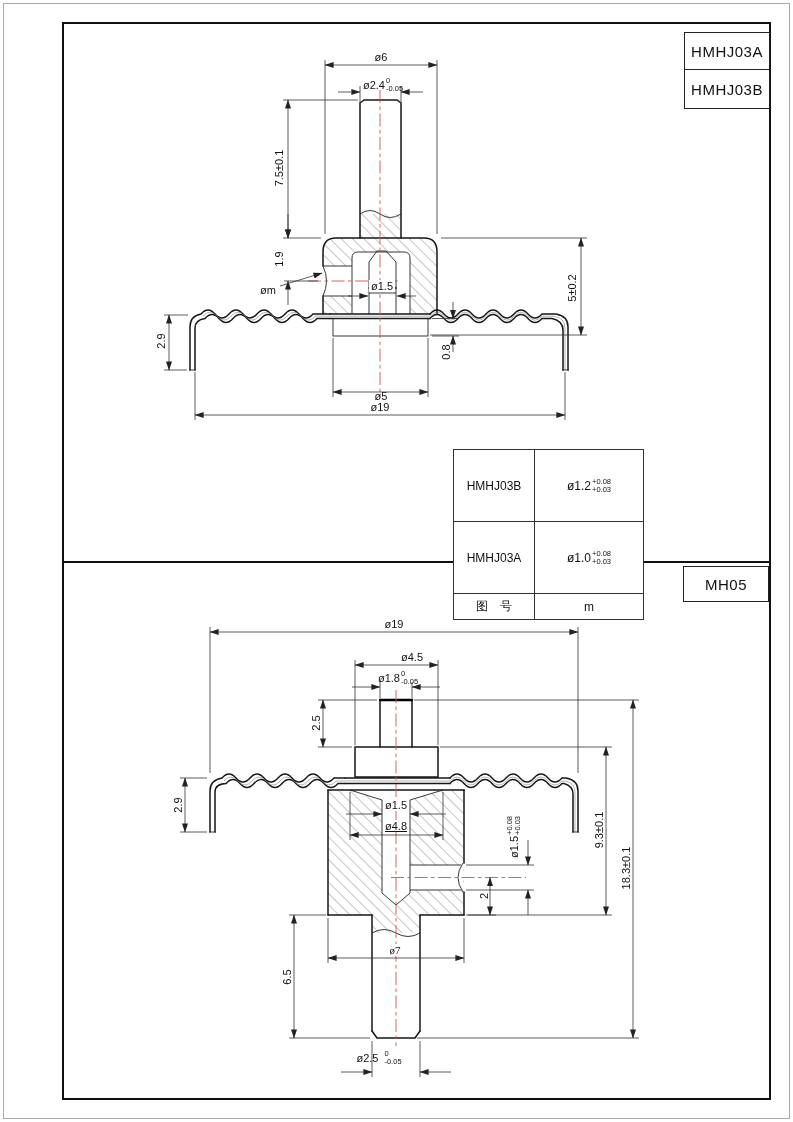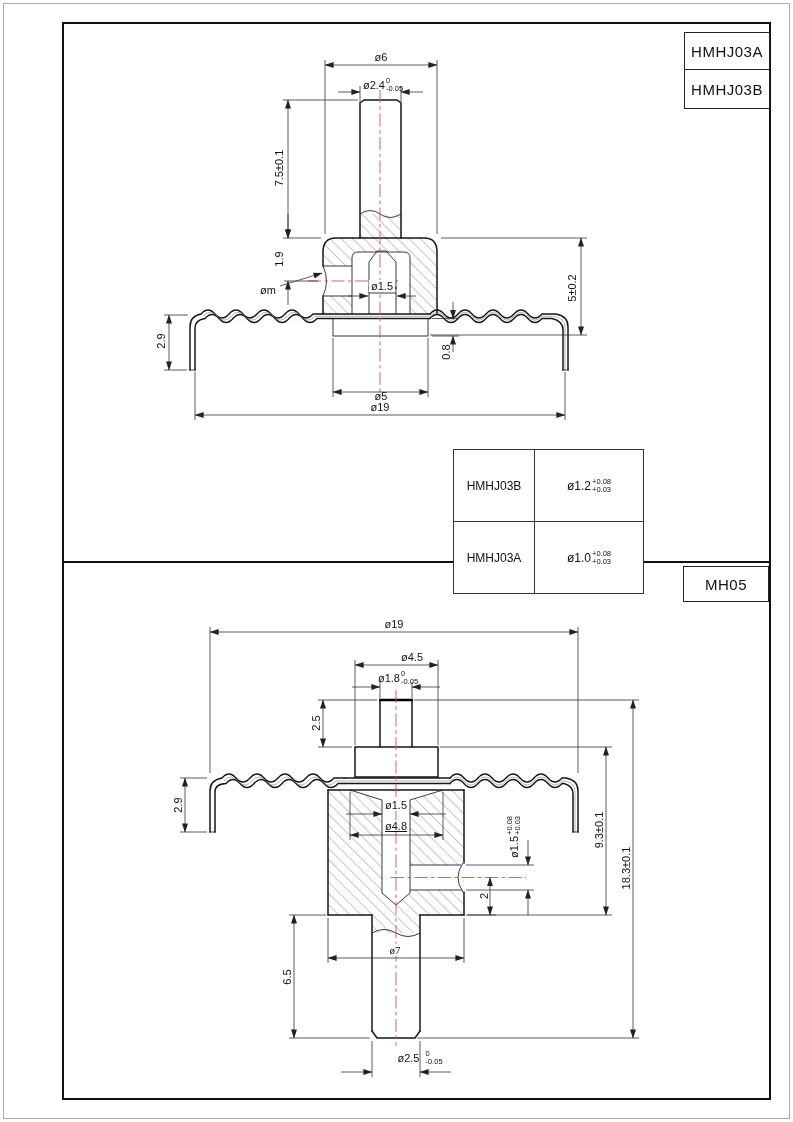--- a/index.html
+++ b/index.html
@@ -249,20 +249,24 @@
     <td class="c2">
       <span class="tol"><span>ø1.2</span><span class="stack"><i style="font-style:normal">+0.08</i><i style="font-style:normal">+0.03</i></span></span>
     </td>
   </tr>
   <tr>
     <td class="c1">HMHJ03A</td>
     <td class="c2">
       <span class="tol"><span>ø1.0</span><span class="stack"><i style="font-style:normal">+0.08</i><i style="font-style:normal">+0.03</i></span></span>
     </td>
   </tr>
+  <tr>
+    <td class="c1">图　号</td>
+    <td class="c2">m</td>
+  </tr>
 </tbody>
   </table>
 
 <div class="lbl" style="left:394px;top:624px;">ø19</div>
 <div class="lbl" style="left:396px;top:657px;margin-left:16px;">ø4.5</div>
 <div class="lbl tol" style="left:398px;top:677px;">
   <span>ø1.8</span>
   <span class="stack"><i style="font-style:normal">0</i><i style="font-style:normal">-0.05</i></span>
 </div>
 <div class="vlbl" style="left:316px;top:723px;">2.5</div>
@@ -271,16 +275,16 @@
 <div class="lbl wbg" style="left:396px;top:826px;text-decoration:underline;">ø4.8</div>
 <div class="vlbl tol" style="left:513px;top:837px;">
   <span>ø1.5</span>
   <span class="stack"><i style="font-style:normal">+0.08</i><i style="font-style:normal">+0.03</i></span>
 </div>
 <div class="vlbl" style="left:484px;top:896px;">2</div>
 <div class="vlbl" style="left:599px;top:830px;">9.3±0.1</div>
 <div class="vlbl" style="left:626px;top:868px;">18.3±0.1</div>
 <div class="lbl wbg" style="left:395px;top:950px;font-family:Liberation Serif, serif;">ø7</div>
 <div class="vlbl" style="left:287px;top:977px;">6.5</div>
-<div class="lbl tol" style="left:420px;top:1057px;gap:6px;">
+<div class="lbl tol" style="left:379px;top:1057px;gap:6px;">
   <span>ø2.5</span>
   <span class="stack"><i style="font-style:normal">0</i><i style="font-style:normal">-0.05</i></span>
 </div>
 
 </body></html>

